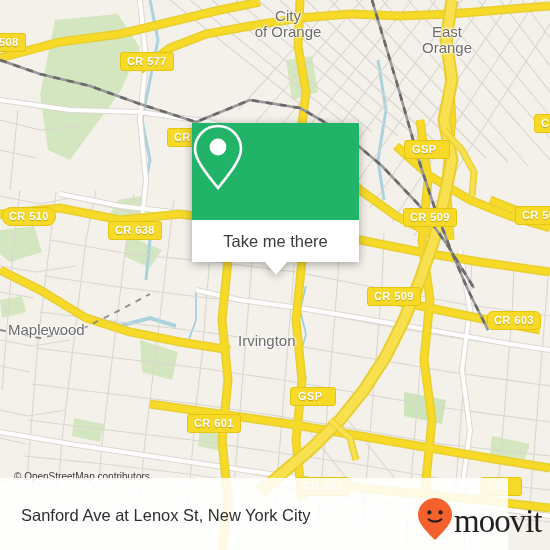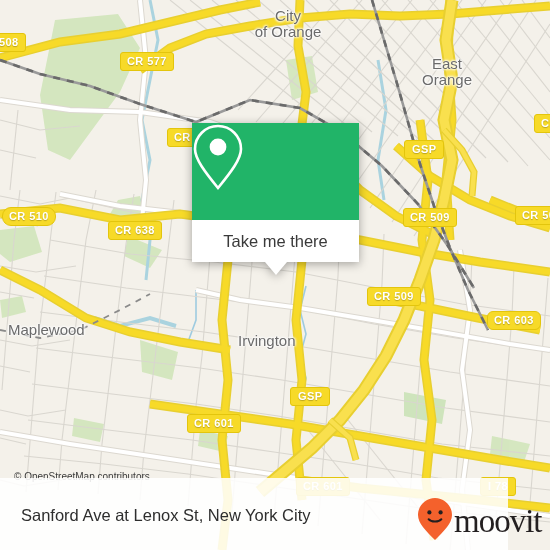--- a/index.html
+++ b/index.html
@@ -24,21 +24,21 @@
   }
 
   
   .shield{
     position:absolute;background:#f7da28;border:1.5px solid #e3c50d;
     border-radius:3px;color:#fff;font-size:11px;font-weight:bold;
     letter-spacing:.4px;padding:2px 6px 3px 6px;white-space:nowrap;
     text-shadow:0 1px 1px rgba(0,0,0,.25);
     font-family:"Liberation Sans", sans-serif;
   }
-  .shield.gsp{padding:2px 7px 3px 7px;}
+  .shield.gsp{padding:2px 13px 3px 7px;}
 
   
   .popup{
     position:absolute;left:192px;top:123px;width:167px;
     filter:drop-shadow(0 2px 5px rgba(0,0,0,.33));
   }
   .popup-img{
     height:97px;width:100%;
     background:#21b468;
     display:flex;align-items:center;justify-content:center;
@@ -268,21 +268,21 @@
           <path d="M372 0 L384 40 L396 80 L408 122 L420 164 L434 206 L450 248 L468 290 L488 330"></path>
         </g>
         <g stroke="#8a8a8a" stroke-width="1.8" stroke-dasharray="6 6">
           <path d="M0 330 L40 338 L80 330 L120 310 L150 294"></path>
         </g>
       </g>
 
     </svg>
 
     <div class="place" style="left:248px;top:8px;width:80px;"><span>City</span><br><span>of Orange</span></div>
-    <div class="place" style="left:412px;top:56px;width:70px;"><span>East</span><br><span>Orange</span></div>
+    <div class="place" style="left:412px;top:24px;width:70px;"><span>East</span><br><span>Orange</span></div>
     <div class="place" style="left:8px;top:322px;width:95px;text-align:left;"><span>Maplewood</span></div>
     <div class="place" style="left:238px;top:333px;width:85px;text-align:left;"><span>Irvington</span></div>
 
     <div class="shield" style="left:-8px;top:33px;">508</div>
     <div class="shield" style="left:120px;top:52px;">CR 577</div>
     <div class="shield" style="left:167px;top:128px;">CR</div>
     <div class="shield" style="left:534px;top:114px;">CR</div>
     <div class="shield gsp" style="left:404px;top:140px;">GSP</div>
     <div class="shield" style="left:2px;top:207px;border-radius:9px;">CR 510</div>
     <div class="shield" style="left:108px;top:221px;">CR 638</div>

